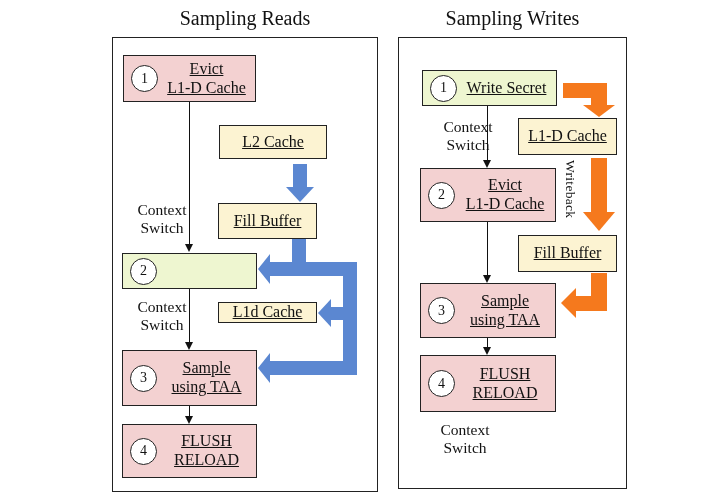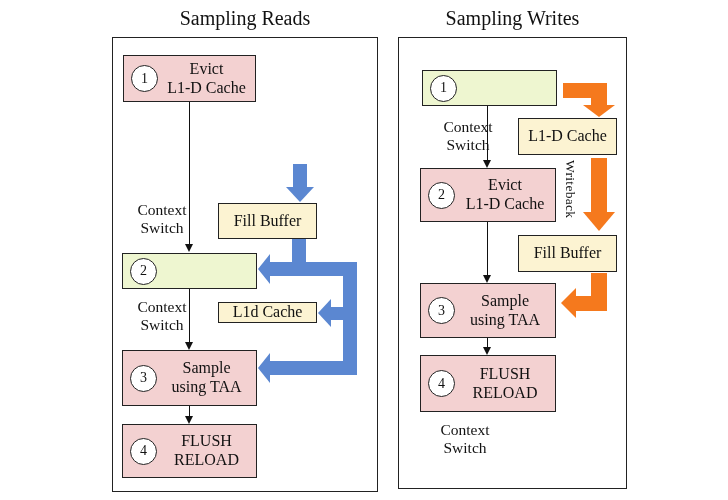--- a/index.html
+++ b/index.html
@@ -9,21 +9,21 @@
   .panel{position:absolute;border:1.5px solid #222;box-sizing:border-box;}
   .overlay{position:absolute;left:0;top:0;pointer-events:none;}
   .node{position:absolute;border:1.4px solid #222;box-sizing:border-box;
         display:flex;align-items:center;}
   .pink{background:var(--pink);}
   .yellow{background:var(--yellow);}
   .green{background:var(--green);}
   .circle{flex:none;width:25px;height:25px;margin-left:7px;border:1.3px solid #222;
           border-radius:50%;background:#fff;display:flex;align-items:center;
           justify-content:center;font-size:14px;}
-  .txt{flex:1;text-align:center;font-size:16px;line-height:1.18;padding:0 4px;}
+  .txt{flex:1;text-align:center;font-size:16px;line-height:1.18;padding:0 4px;text-decoration:underline;}
   .plain{justify-content:center;}
   .plain .txt{flex:none;}
   .slabel{position:absolute;text-align:center;font-size:15.5px;line-height:1.16;}
   .vlabel{position:absolute;writing-mode:vertical-rl;font-size:13.5px;letter-spacing:.3px;}
   .tline{position:absolute;width:0;border-left:1.3px solid #111;}
   .thead{position:absolute;width:0;height:0;border-left:4.5px solid transparent;
          border-right:4.5px solid transparent;border-top:8px solid #111;}
 </style>
 </head>
 <body>
@@ -75,20 +75,23 @@
   <div class="node pink" style="left:123px;top:55px;width:133px;height:47px">
     <span class="circle">
       <span>1</span>
       </span>
     <span class="txt">
       <div>Evict</div>
       <div>L1-D Cache</div>
     </span>
   </div>
 
+  <div class="node yellow plain" style="left:219px;top:125px;width:108px;height:34px">
+    <span class="txt">L2 Cache</span>
+  </div>
 
   <div class="slabel" style="left:126px;top:201px;width:72px">
     <div>Context</div>
     <div>Switch</div>
   </div>
 
   <div class="node yellow plain" style="left:218px;top:203px;width:99px;height:36px">
     <span class="txt">Fill Buffer</span>
   </div>
 
@@ -131,20 +134,21 @@
   <div class="thead" style="left:185px;top:244px"></div>
   <div class="tline" style="left:189px;top:289px;height:54px"></div>
   <div class="thead" style="left:185px;top:342px"></div>
   <div class="tline" style="left:189px;top:406px;height:11px"></div>
   <div class="thead" style="left:185px;top:416px"></div>
 
   <div class="node green" style="left:422px;top:70px;width:135px;height:36px">
     <span class="circle">
       <span>1</span>
       </span>
+    <span class="txt">Write Secret</span>
   </div>
 
   <div class="slabel" style="left:432px;top:118px;width:72px">
     <div>Context</div>
     <div>Switch</div>
   </div>
 
   <div class="node yellow plain" style="left:518px;top:118px;width:99px;height:37px">
     <span class="txt">L1-D Cache</span>
   </div>

